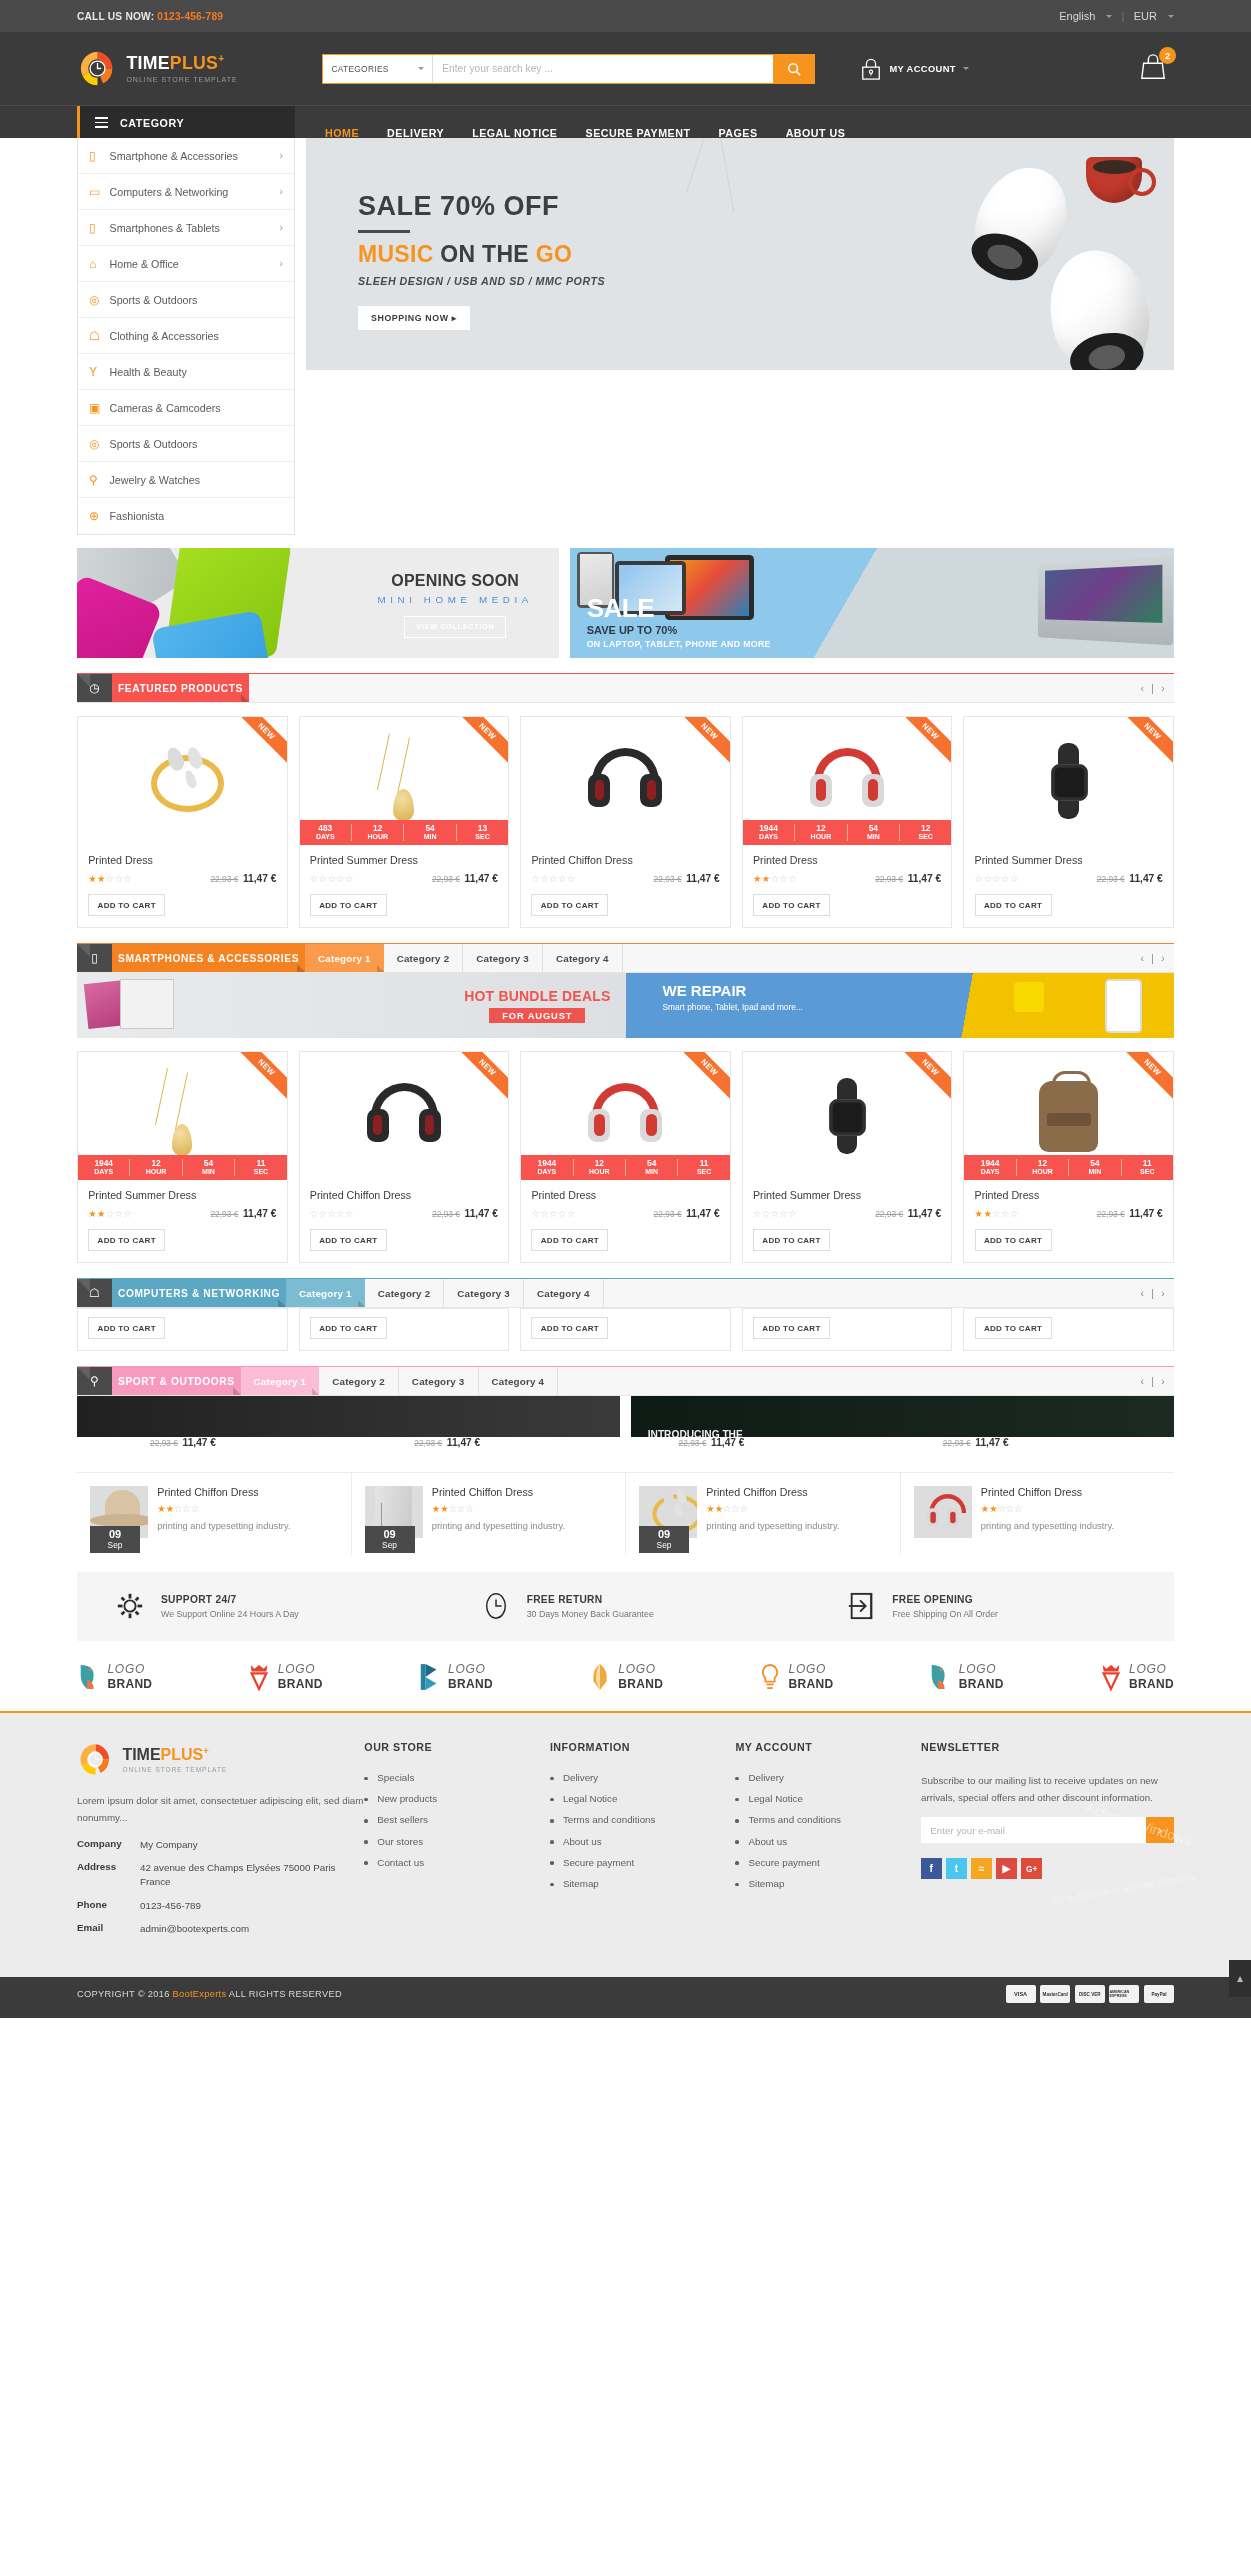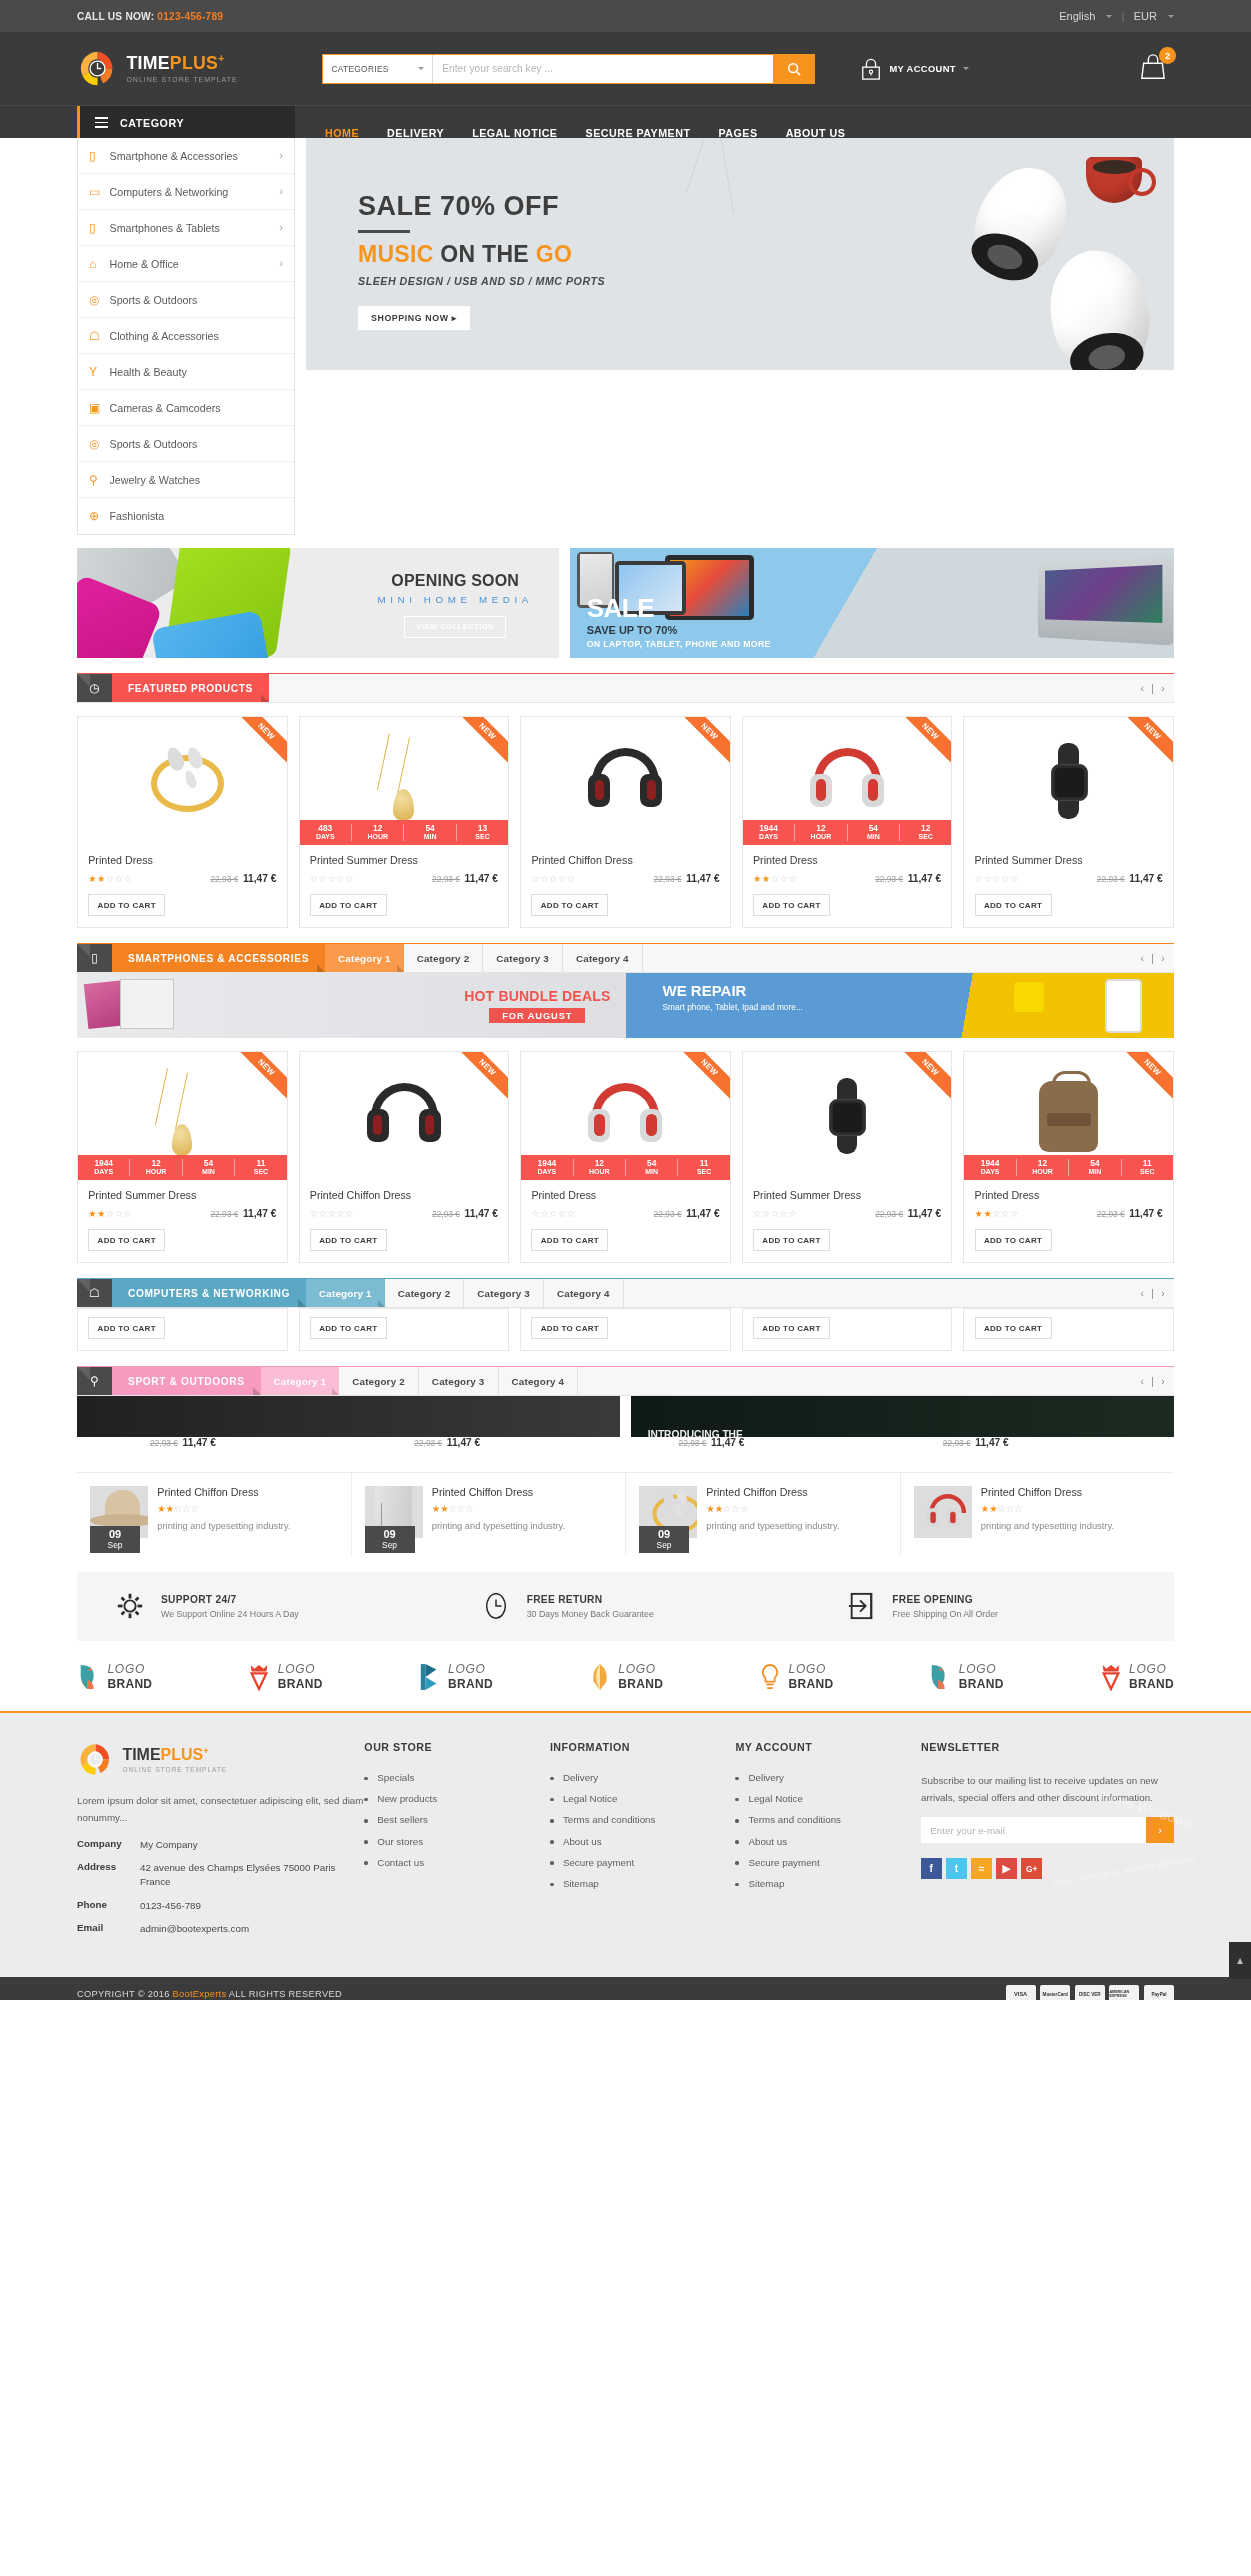--- a/index.html
+++ b/index.html
@@ -110,21 +110,21 @@
   .tabB { position:absolute; left: 45px; top: 13px; width: 71px; height: 54px; background:#3a3a3a; border-radius: 4.6px; }
   .tabB i { position:absolute; inset: 3.7px; background: linear-gradient(135deg,#8ec5f0,#d7e7f5); display:block; }
   .tabC { position:absolute; left: 7.4px; top: 3.7px; width: 37px; height: 56px; background:#555; border-radius: 4.6px; }
   .tabC i { position:absolute; inset: 2.8px; background: linear-gradient(160deg,#eaeaea,#cfcfcf); display:block; }
 
   
   .secbar { display: flex; align-items: stretch; height: 30px; margin-top: 15px; background: #f7f7f7; border-bottom: 0.9px solid #e6e6e6; position: relative; }
   .secbar:before { content:''; position:absolute; left:0; right:0; top:0; height:1.9px; }
   .sec-ico { width: 35px; background: #4a4a4a; display: flex; align-items: center; justify-content: center; color: #fff; font-size: 12px; position: relative; }
   .sec-ico:after { content:''; position:absolute; left:0; top:0; border-left: 13px solid transparent; border-top: 13px solid rgba(255,255,255,.13); }
-  .sec-title { display: flex; align-items: center; padding: 0 16px; color: #fff; font-size: 10.2px; font-weight: bold; letter-spacing: 0.6px; position: relative; }
+  .sec-title { display: flex; align-items: center; padding: 0 6px; color: #fff; font-size: 10.2px; font-weight: bold; letter-spacing: 0.6px; position: relative; }
   .sec-title:after { content:''; position:absolute; right:0; bottom:0; border-right: 8.4px solid transparent; border-bottom: 8.4px solid rgba(0,0,0,.18); }
   .sec-tabs { display: flex; align-items: stretch; }
   .sec-tab { display: flex; align-items: center; padding: 0 13px; font-size: 9.8px; font-weight: bold; color: #4a4a4a; border-right: 0.9px solid #e0e0e0; cursor: pointer; letter-spacing: 0.2px; }
   .sec-tab.on { color: #fff; position: relative; border-right: 0; }
   .sec-tab.on:after { content:''; position:absolute; right:0; bottom:0; border-right: 7.4px solid transparent; border-bottom: 7.4px solid rgba(0,0,0,.16); }
   .sec-nav { margin-left: auto; display: flex; align-items: center; gap: 7.4px; padding-right: 9.3px; color: #8a8a8a; font-size: 10.2px; }
   .sec-nav span { cursor: pointer; }
 
   .c-orange { background: #f58220; }
   .c-orange-l { background: #fa9a4a; }
@@ -236,21 +236,21 @@
   .flist li:before { content:''; position:absolute; left:0; top:4.6px; width:3.7px; height:3.7px; background:#5f5f5f; border-radius:50%; }
   .nltext { font-size: 9.8px; color: #5f5f5f; line-height: 1.75; margin-bottom: 11px; }
   .nlform { display: flex; height: 26px; width: 253px; }
   .nlform input { flex: 1; border: 0; outline: 0; padding: 0 9.3px; font-size: 9.8px; color: #555; background: #fff; font-family: inherit; }
   .nlform input::placeholder { color: #b5b5b5; }
   .nlbtn { width: 28px; background: #f7941e; border: 0; color: #fff; font-size: 11px; cursor: pointer; }
   .socials { display: flex; gap: 4.6px; margin-top: 15px; }
   .soc { width: 20.5px; height: 20.5px; display: flex; align-items: center; justify-content: center; color: #fff; font-size: 10.2px; font-weight: bold; cursor: pointer; }
 
   
-  .copybar { background: #3b3b3b; height: 23px; }
+  .copybar { background: #3b3b3b; height: 41px; }
   .copybar .wrap { height: 35px; display: flex; align-items: center; justify-content: space-between; }
   .copytxt { font-size: 9.3px; color: #d8d8d8; letter-spacing: 0.3px; }
   .copytxt .br { color: #f7941e; }
   .pays { display: flex; gap: 4.6px; }
   .pay { width: 30px; height: 18.6px; background: #f2f2f2; border-radius: 1.9px; display: flex; align-items: center; justify-content: center; font-size: 5.6px; font-weight: bold; color: #333; }
 
   .watermark { position: absolute; right: 46px; bottom: 51px; text-align: center; color: rgba(255,255,255,.45); pointer-events: none; }
   .watermark .w1 { font-size: 14px; }
   .watermark .w2 { font-size: 9.3px; margin-top: 2.8px; }
   .totop { position: absolute; right: 0; bottom: 20.5px; width: 22px; height: 37px; background: #2f2f2f; color: #bbb; display: flex; align-items: center; justify-content: center; font-size: 10.2px; cursor: pointer; }

